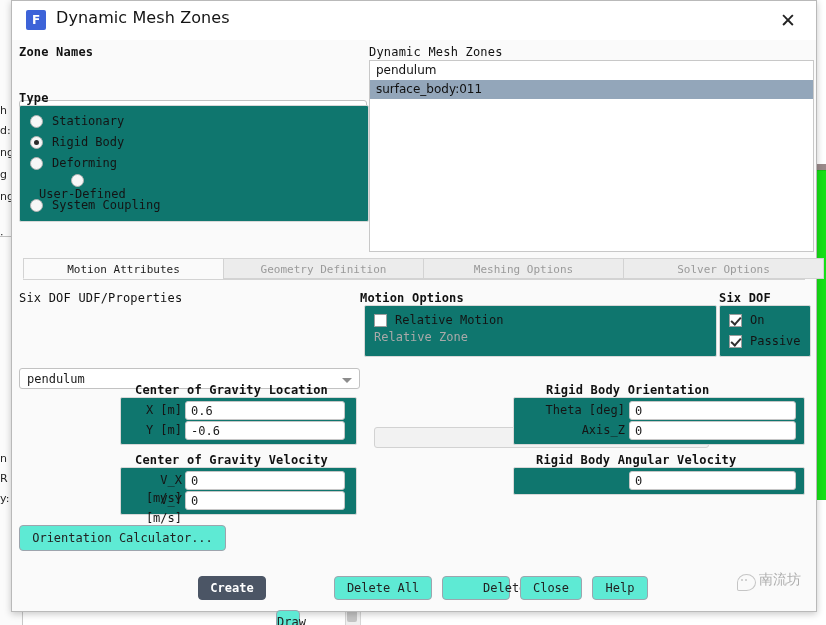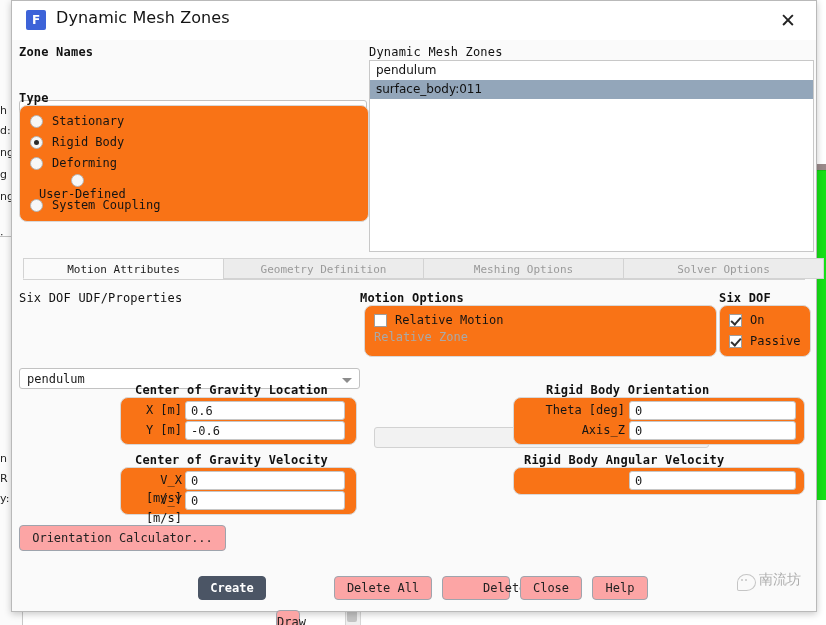--- a/index.html
+++ b/index.html
@@ -85,21 +85,21 @@
     font-size:12px;color:#1a1a1a;box-sizing:border-box;overflow:hidden;white-space:nowrap;
   }
   .combo .arrow{
     position:absolute;right:7px;top:9px;width:0;height:0;
     border-left:5px solid transparent;border-right:5px solid transparent;
     border-top:5px solid #8c8c8c;
   }
   .combo.disabled{background:#f2f2f2;border-color:#d2d2d2;color:#a8a8a8;}
 
   
-  .groupbox{border:1px solid #d8d8d8;border-radius:8px;background:#f97316;}
+  .groupbox{border:1px solid #d8d8d8;border-radius:2px;background:#0f766e;}
 
   
   .radio-row{position:absolute;left:10px;height:20px;display:flex;align-items:center;}
   .radio{
     width:13px;height:13px;border:1px solid #b4b4b4;border-radius:50%;
     background:#f7f7f7;box-sizing:border-box;position:relative;flex:0 0 auto;
   }
   .radio.on::after{
     content:"";position:absolute;left:3px;top:3px;width:5px;height:5px;
     border-radius:50%;background:#2b2b2b;
@@ -142,21 +142,21 @@
     line-height:18px;
   }
   .input{
     position:absolute;background:#fff;border:1px solid #c6c6c6;border-radius:3px;
     height:19px;line-height:19px;padding:0 5px;box-sizing:border-box;
     font-size:12px;color:#1b1b1b;overflow:hidden;white-space:nowrap;
   }
 
   
   .btn{
-    position:absolute;background:#fca5a5;border:1px solid #9ea4ad;border-radius:4px;
+    position:absolute;background:#5eead4;border:1px solid #9ea4ad;border-radius:4px;
     height:24px;line-height:22px;text-align:center;font-size:12px;color:#222;
     box-sizing:border-box;cursor:pointer;
   }
   .btn.primary{background:#4b5565;border-color:#4b5565;color:#fff;font-weight:bold;}
 
   
   .watermark{
     position:absolute;left:725px;top:570px;width:80px;height:26px;
     opacity:.55;color:#6e6e6e;
   }
@@ -297,21 +297,21 @@
   <div class="fieldlabel" style="left:108px;top:490px;width:62px;">V_Y [m/s]</div>
   <div class="input" style="left:173px;top:490px;width:160px;">0</div>
 
   <div class="caption abs" style="left:534px;top:382px;">Rigid Body Orientation</div>
   <div class="groupbox abs" style="left:501px;top:396px;width:290px;height:46px;"></div>
   <div class="fieldlabel" style="left:505px;top:400px;width:108px;">Theta [deg]</div>
   <div class="input" style="left:617px;top:400px;width:167px;">0</div>
   <div class="fieldlabel" style="left:505px;top:420px;width:108px;">Axis_Z</div>
   <div class="input" style="left:617px;top:420px;width:167px;">0</div>
 
-  <div class="caption abs" style="left:512px;top:452px;">Rigid Body Angular Velocity</div>
+  <div class="caption abs" style="left:524px;top:452px;">Rigid Body Angular Velocity</div>
   <div class="groupbox abs" style="left:501px;top:466px;width:290px;height:26px;"></div>
   <div class="input" style="left:617px;top:470px;width:167px;">0</div>
 
   <div class="btn" style="left:7px;top:524px;width:207px;height:26px;line-height:24px;">Orientation Calculator...</div>
 
   <div id="dialog-buttons">
       <div class="btn primary" style="left: 186px; top: 575px; width: 68px;">Create</div>
       <div class="btn" style="left: 264px; top: 609px; width: 24px;">Draw</div>
       <div class="btn" style="left: 322px; top: 575px; width: 98px;">Delete All</div>
       <div class="btn" style="left: 430px; top: 575px; width: 68px; padding-left: 40px;">Delete</div>

